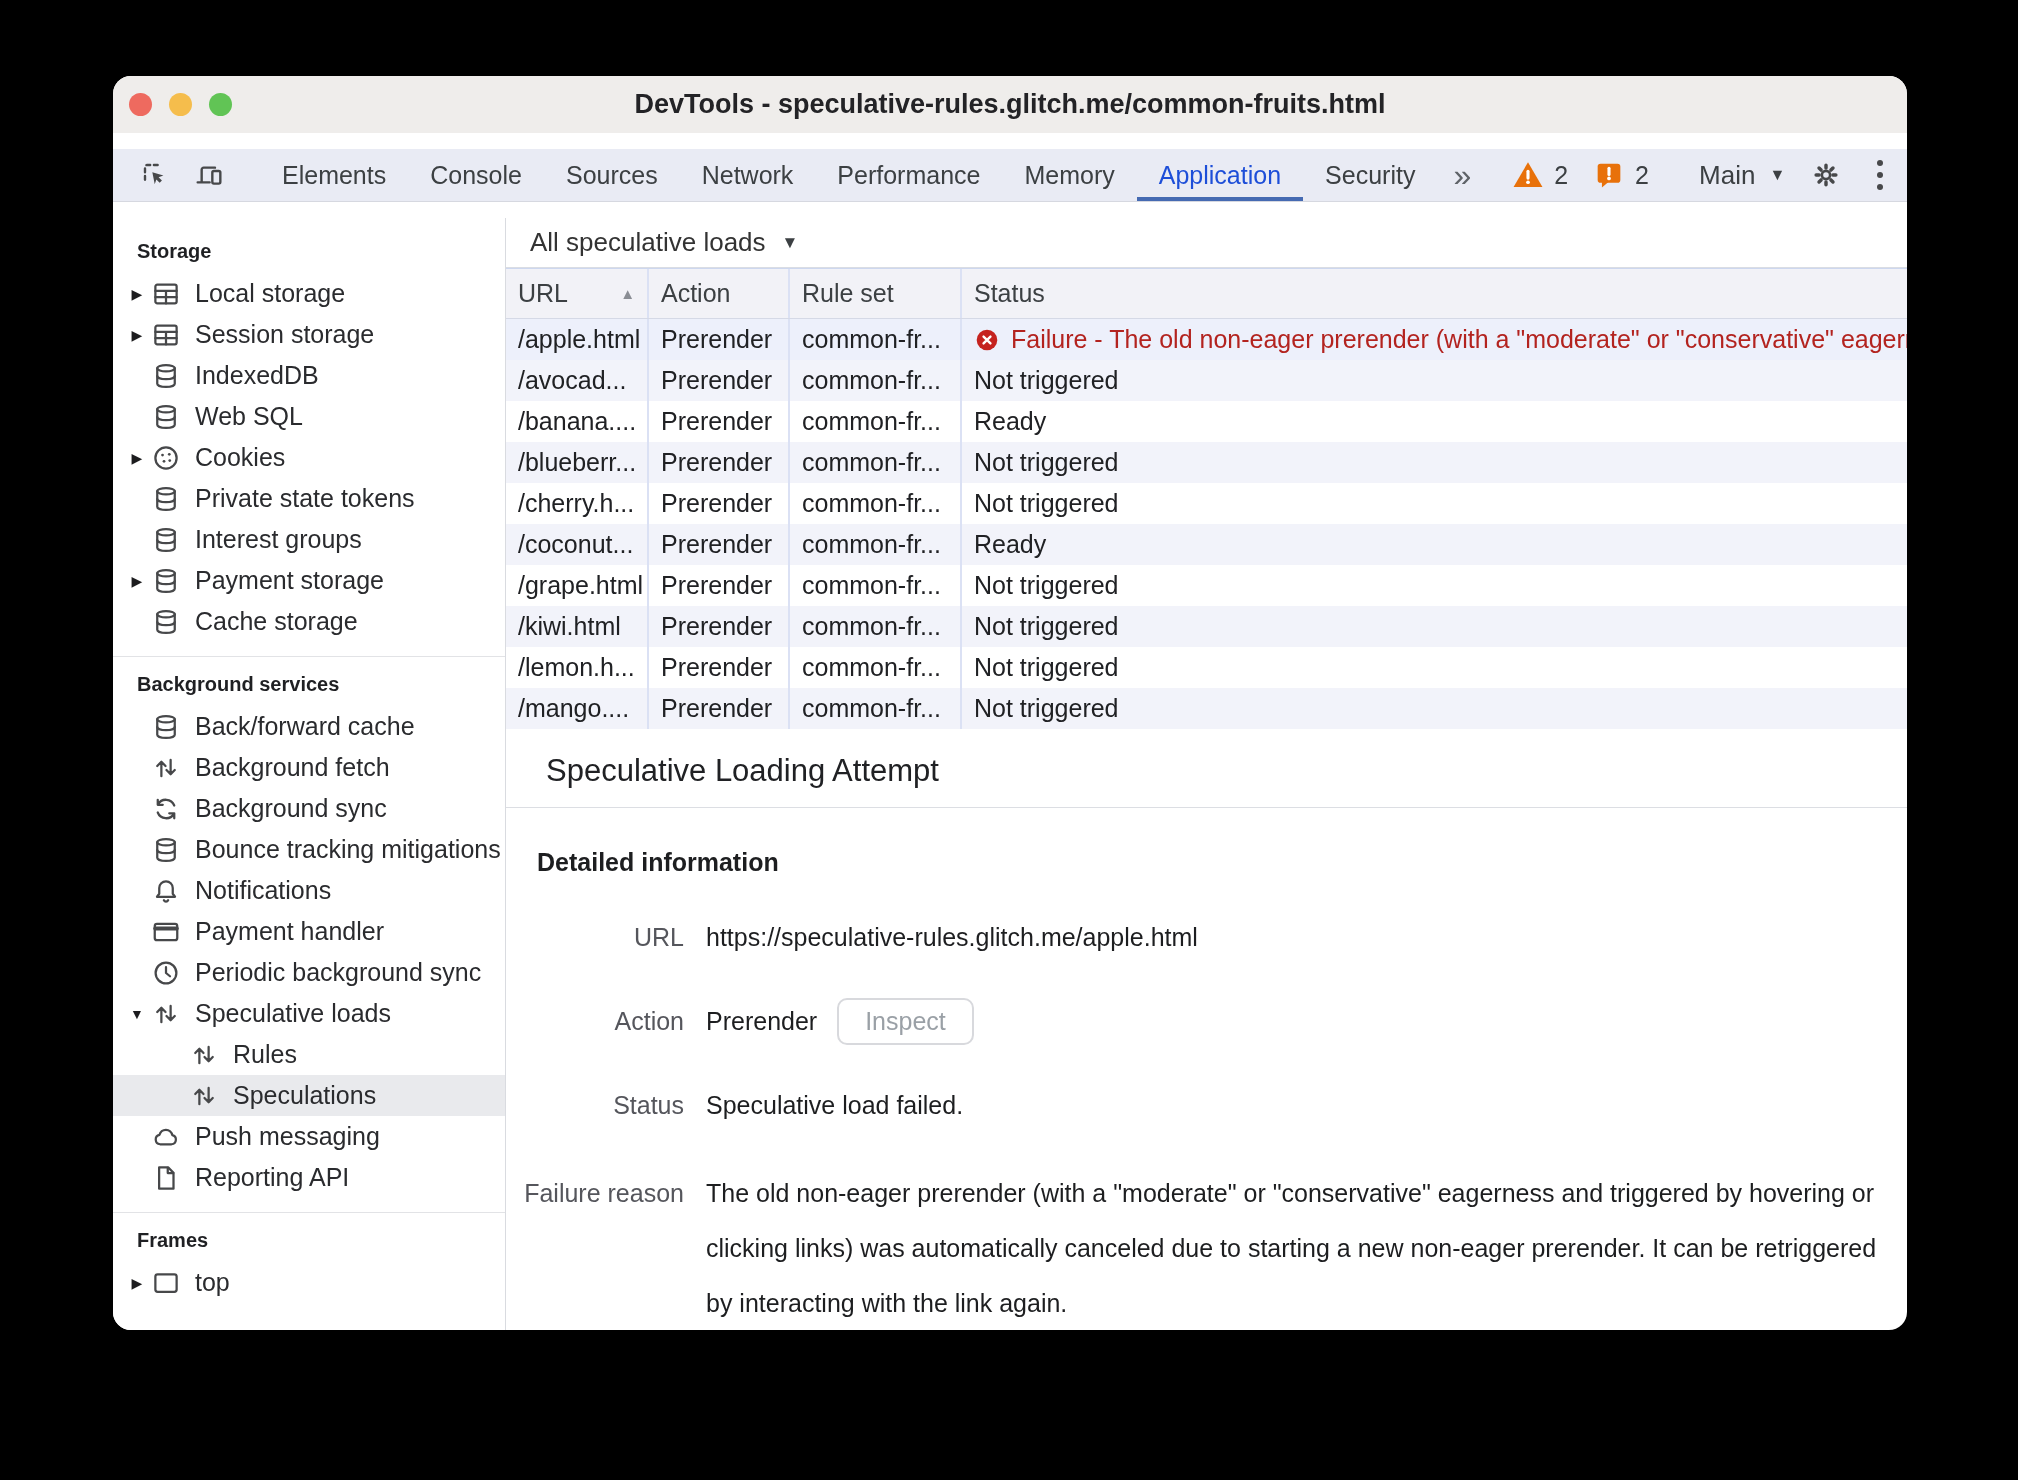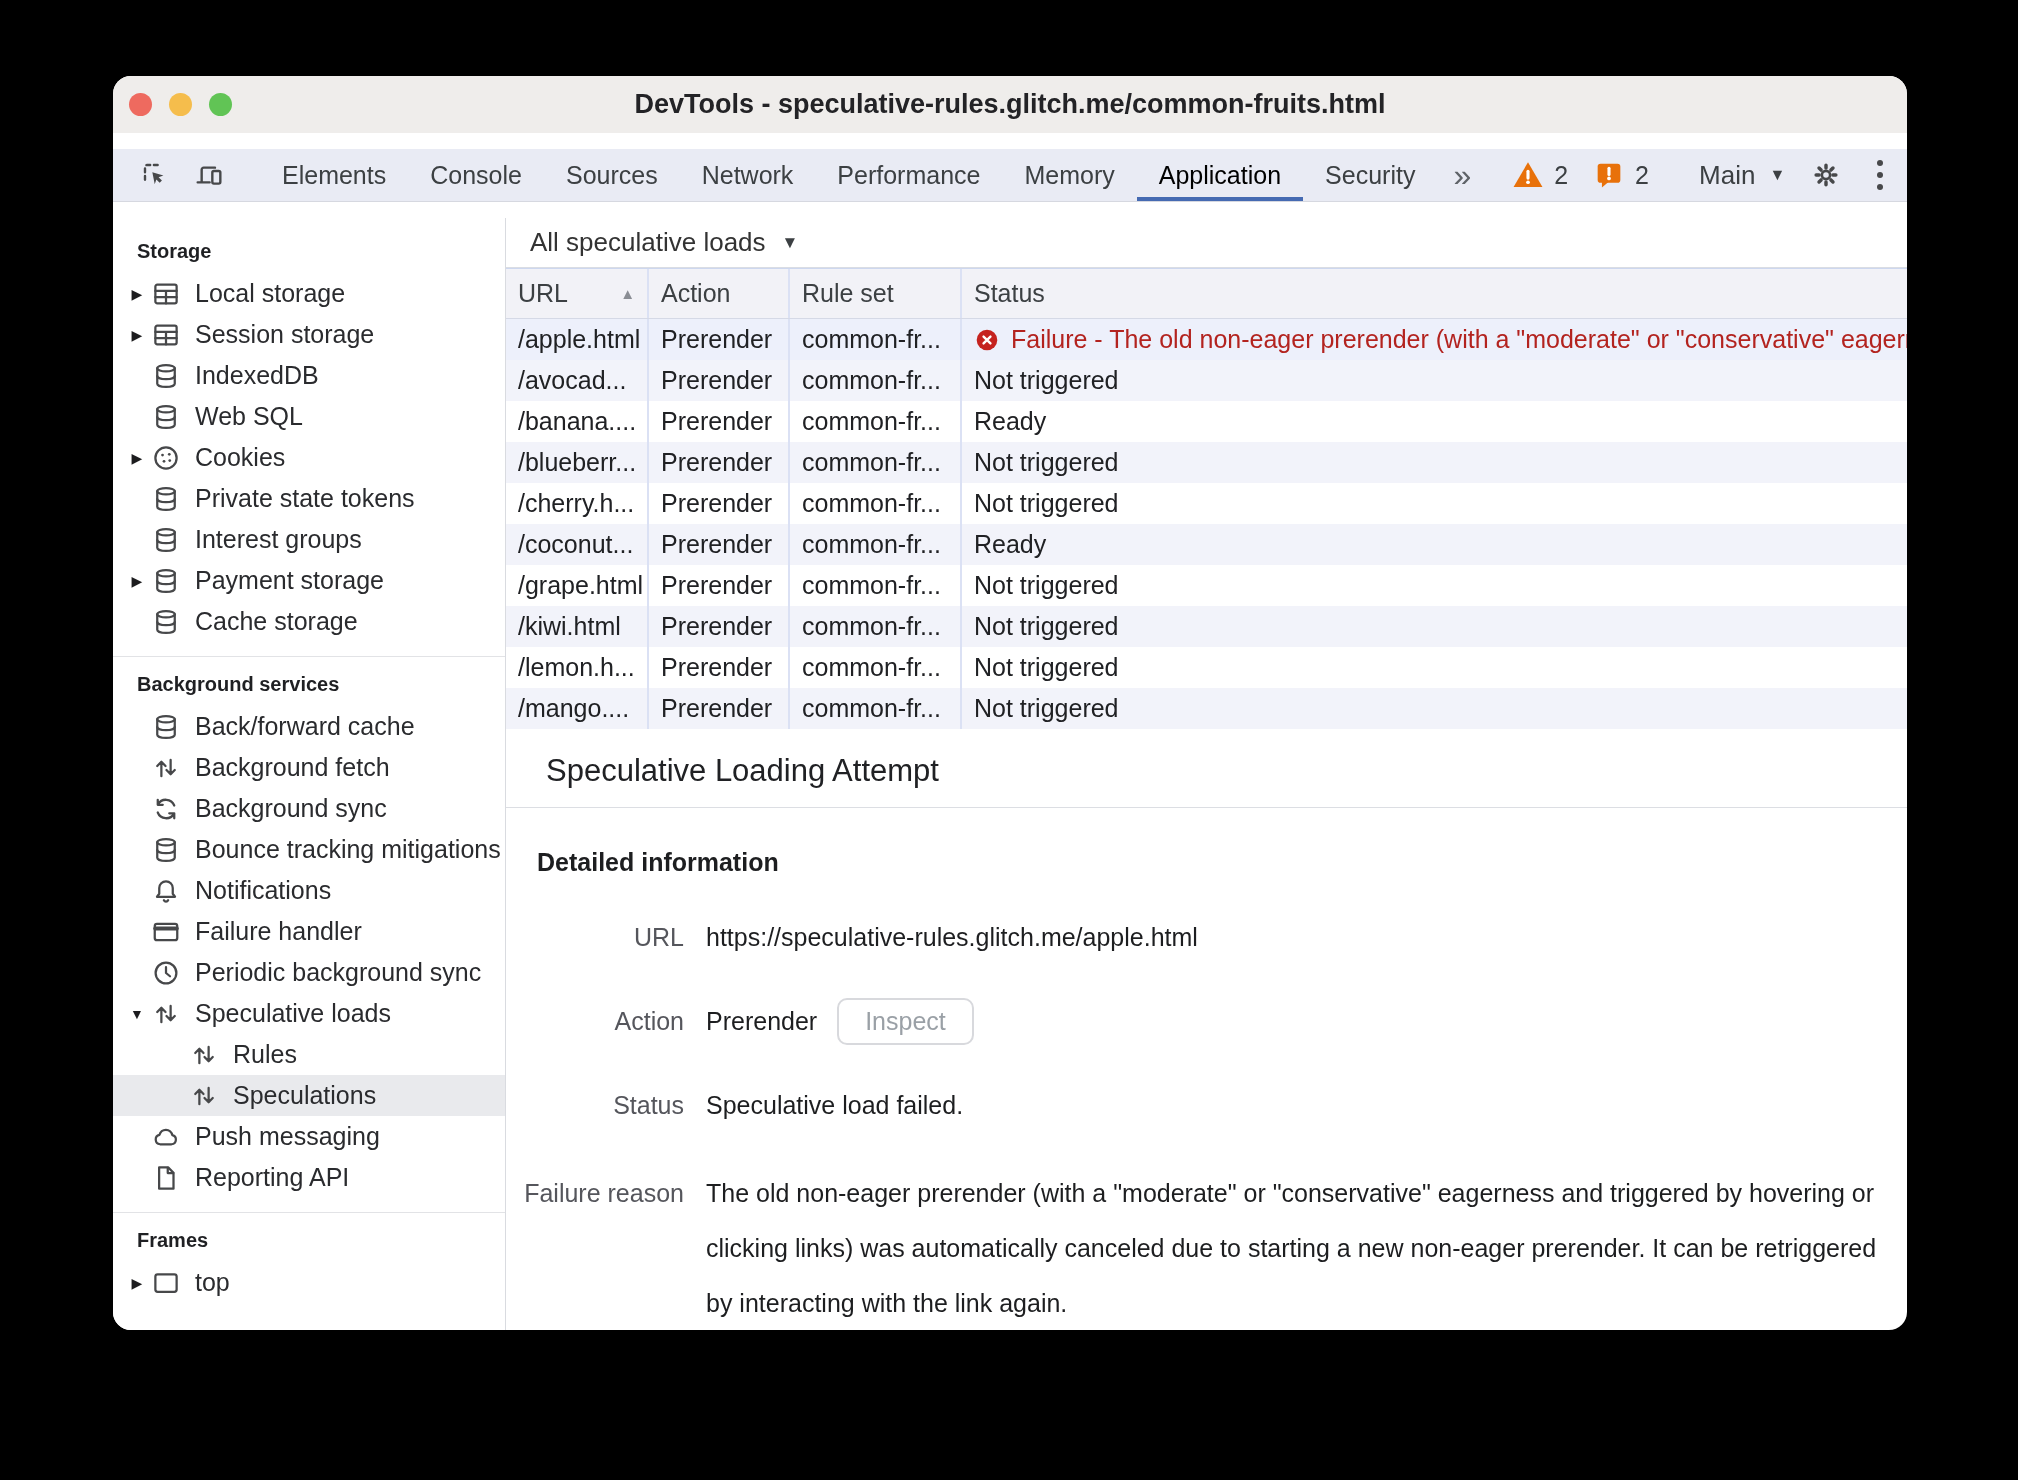--- a/index.html
+++ b/index.html
@@ -18,21 +18,21 @@
   .title-text { font-size:27px; font-weight:bold; color:#232326; }
 
   
   .tabbar { height:53px; background:#e9ebf4; display:flex; align-items:stretch; flex:0 0 auto;
             border-bottom:1px solid #d6d8e0; padding-left:15px; }
   .tabbar svg { width:32px; height:32px; }
   .tbtn { display:flex; align-items:center; padding:0 11px; }
   .tab-sep { width:2px; background:#cfd2da; margin:10px 12px; }
   .tab { display:flex; align-items:center; padding:0 22px; font-size:25px; color:#3c4043;
          border-top:4px solid transparent; border-bottom:4px solid transparent; }
-  .tab.selected { color:#000000; border-bottom-color:#456ab2; }
+  .tab.selected { color:#1d4ed8; border-bottom-color:#456ab2; }
   .chevron-more { display:flex; align-items:center; font-size:32px; color:#5f6368; padding:0 16px; }
   .right-cluster { margin-left:auto; display:flex; align-items:center; padding-right:20px; }
   .count-badge { display:flex; align-items:center; gap:9px; font-size:25px; color:#3c4043; margin-left:24px; }
   .count-badge svg { width:34px; height:34px; }
   .main-dd { display:flex; align-items:center; gap:14px; font-size:26px; color:#3c4043; margin:0 14px 0 10px; }
   .caret { font-size:16px; color:#3c4043; }
   .kebab { display:flex; flex-direction:column; gap:6px; padding:0 16px; margin-left:8px; }
   .kebab i { width:6px; height:6px; border-radius:50%; background:#47484a; }
 
   
@@ -330,21 +330,21 @@
           <span>Notifications</span>
         </div>
         <div class="item">
           <span class="arrow"></span>
           <span class="icon">
             <svg viewBox="0 0 24 24">
               <rect x="3" y="5.5" width="18" height="13" rx="1.8"></rect>
               <path d="M3.4 9.2h17.2" stroke-width="3.2"></path>
             </svg>
           </span>
-          <span>Failure handler</span>
+          <span>Payment handler</span>
         </div>
         <div class="item">
           <span class="arrow"></span>
           <span class="icon">
             <svg viewBox="0 0 24 24">
               <circle cx="12" cy="12" r="8.3"></circle>
               <path d="M12 7.3V12l3.2 2.6"></path>
             </svg>
           </span>
           <span>Periodic background sync</span>

